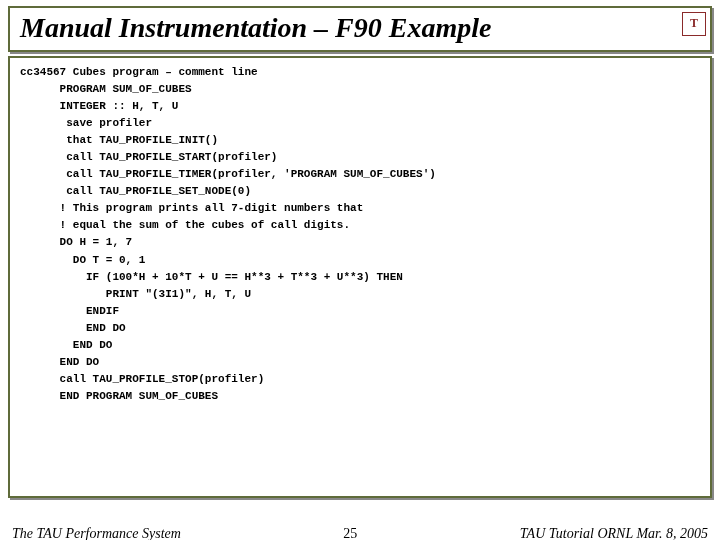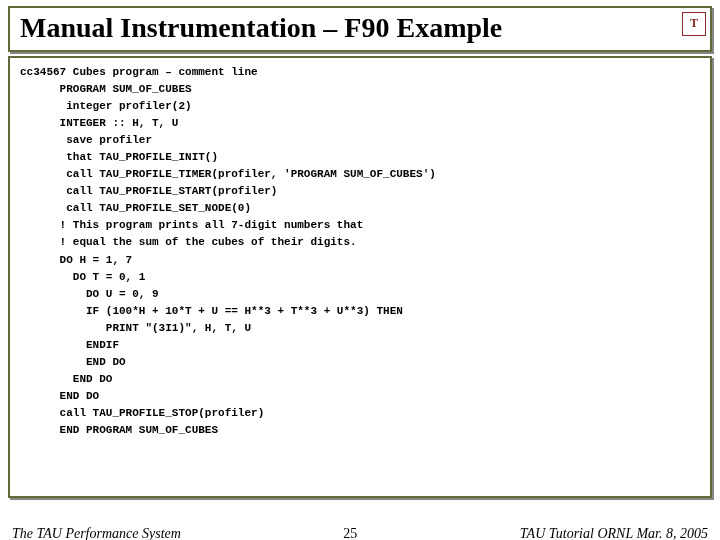--- a/index.html
+++ b/index.html
@@ -19,20 +19,21 @@
     box-sizing: border-box;
   }
   .title-bar {
     border: 2px solid #5f6b3a;
     margin: 6px 8px 4px 8px;
     padding: 4px 10px 6px 10px;
     box-shadow: 2px 2px 0 #888;
     position: relative;
   }
   .title-text {
+    font-style: italic;
     font-weight: bold;
     font-size: 28px;
     color: #000;
   }
   .logo {
     position: absolute;
     top: 6px;
     right: 14px;
     width: 22px;
     height: 22px;
@@ -87,32 +88,30 @@
 
   <div class="logo">T</div>
 
   <div class="title-bar">
     <span class="title-text">Manual Instrumentation – F90 Example</span>
   </div>
 
   <div class="code-box">
     <div>cc34567 Cubes program – comment line</div>
     <div>      PROGRAM SUM_OF_CUBES</div>
-    <div>       integer profiler(2)</div>
     <div>      INTEGER :: H, T, U</div>
     <div>       save profiler</div>
     <div>       that TAU_PROFILE_INIT()</div>
+    <div>       call TAU_PROFILE_START(profiler)</div>
     <div>       call TAU_PROFILE_TIMER(profiler, 'PROGRAM SUM_OF_CUBES')</div>
-    <div>       call TAU_PROFILE_START(profiler)</div>
     <div>       call TAU_PROFILE_SET_NODE(0)</div>
     <div>      ! This program prints all 7-digit numbers that</div>
-    <div>      ! equal the sum of the cubes of their digits.</div>
+    <div>      ! equal the sum of the cubes of call digits.</div>
     <div>      DO H = 1, 7</div>
     <div>        DO T = 0, 1</div>
-    <div>          DO U = 0, 9</div>
     <div>          IF (100*H + 10*T + U == H**3 + T**3 + U**3) THEN</div>
     <div>             PRINT "(3I1)", H, T, U</div>
     <div>          ENDIF</div>
     <div>          END DO</div>
     <div>        END DO</div>
     <div>      END DO</div>
     <div>      call TAU_PROFILE_STOP(profiler)</div>
     <div>      END PROGRAM SUM_OF_CUBES</div>
   </div>
 

